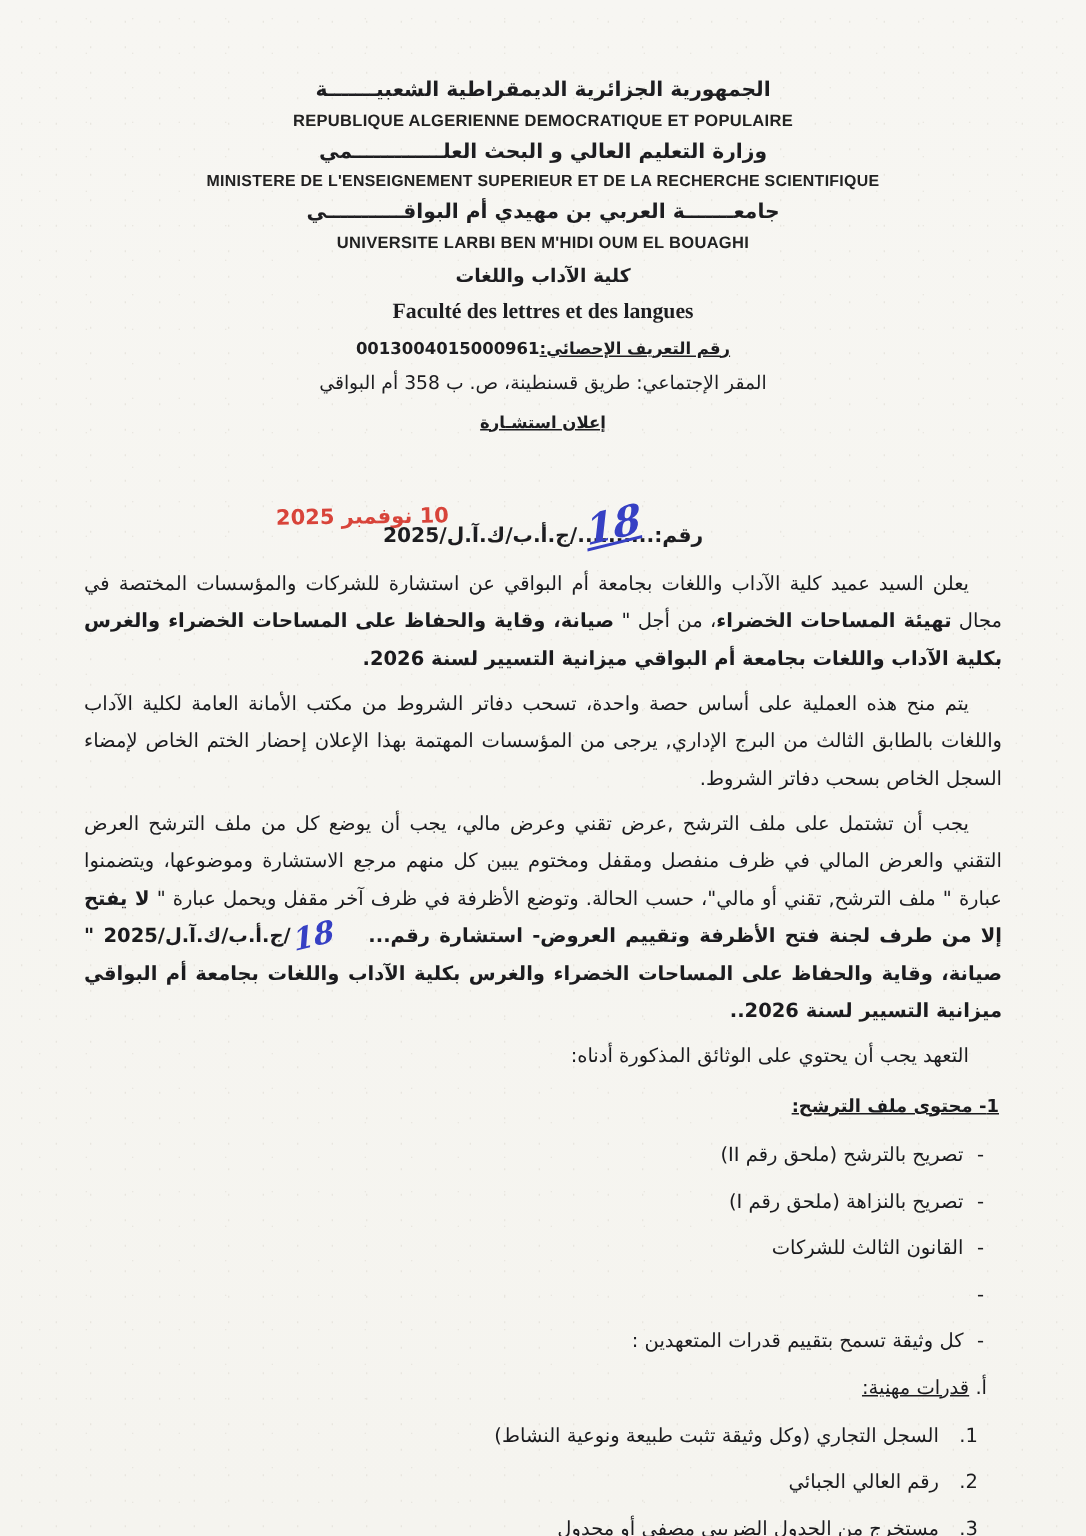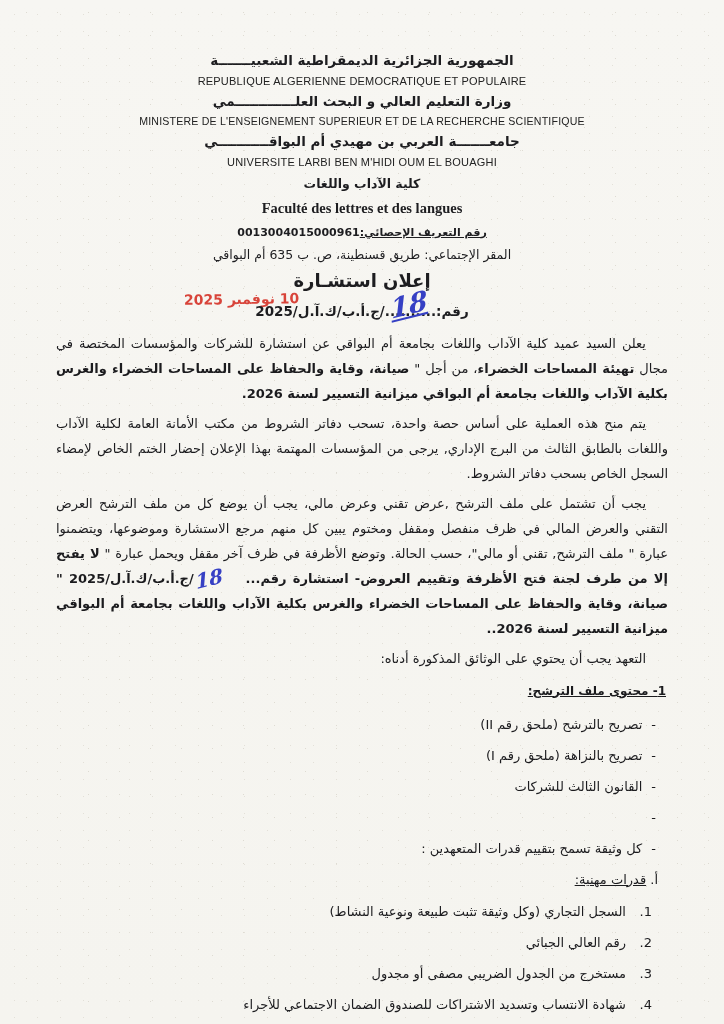--- a/index.html
+++ b/index.html
@@ -15,31 +15,31 @@
     background-size: 23px 17px, 31px 23px, 100% 100%;
     background-position: 3px 40px, 11px 47px, 0 0;
     color:#1d1d20;
     font-family:"DejaVu Sans", sans-serif;
     padding:54px 56px 0 56px;
     overflow:hidden;
   }
   
   .doc-header { text-align:center; }
   .h-ar   { font-size:13.5px; font-weight:bold; line-height:1.0; margin-bottom:7px; direction:rtl; }
-  .h-fr   { font-family:"Liberation Sans", sans-serif; font-weight:normal; font-size:11px; letter-spacing:0.2px; margin-bottom:8px; color:#222; }
+  .h-fr   { font-family:"Liberation Sans", sans-serif; font-weight:bold; font-size:11px; letter-spacing:0.2px; margin-bottom:8px; color:#222; }
   .h-fr.small { font-size:10.6px; }
   .h-fac-ar { font-size:12.5px; font-weight:bold; margin-bottom:9px; direction:rtl; }
   .h-fac-fr { font-family:"Liberation Serif", serif; font-weight:bold; font-size:14.5px; margin-bottom:9px; }
   .stat-line { direction:rtl; font-size:11px; font-weight:bold; margin-bottom:8px; }
   .stat-line .u { text-decoration:underline; }
   .hq-line { direction:rtl; font-size:12.5px; margin-bottom:8px; }
   
   .title-row { text-align:center; }
-  .doc-title { display:inline-block; direction:rtl; font-size:18px; font-weight:bold; letter-spacing:0.5px; }
-  .ref-row { position:relative; height:40px; }
+  .doc-title { display:inline-block; direction:rtl; font-size:11px; font-weight:bold; text-decoration:underline; letter-spacing:0.5px; }
+  .ref-row { position:relative; height:40px;margin-top:48px; }
   .stamp {
     position:absolute; left:128px; top:0px;
     color:#d6352b; font-weight:bold; font-size:14px;
     direction:rtl; letter-spacing:2px;
     transform:rotate(-0.8deg);
     opacity:0.92;
   }
   .ref-line {
     position:absolute; left:50%; transform:translateX(-50%);
     top:12px; direction:rtl; font-size:13.5px; font-weight:bold; white-space:nowrap;
@@ -84,21 +84,21 @@
     <div class="h-fr">REPUBLIQUE ALGERIENNE DEMOCRATIQUE ET POPULAIRE</div>
     <div class="h-ar">وزارة التعليم العالي و البحث العلـــــــــــــمي</div>
     <div class="h-fr small">MINISTERE DE L'ENSEIGNEMENT SUPERIEUR ET DE LA RECHERCHE SCIENTIFIQUE</div>
     <div class="h-ar">جامعـــــــة العربي بن مهيدي أم البواقـــــــــــي</div>
     <div class="h-fr">UNIVERSITE LARBI BEN M'HIDI OUM EL BOUAGHI</div>
     <div class="h-fac-ar">كلية الآداب واللغات</div>
     <div class="h-fac-fr">Faculté  des lettres et des langues</div>
     <div class="stat-line">
       <span class="u">رقم التعريف الإحصائي:</span><span>0013004015000961</span>
     </div>
-    <div class="hq-line">المقر الإجتماعي: طريق قسنطينة، ص. ب 635 أم البواقي</div>
+    <div class="hq-line">المقر الإجتماعي: طريق قسنطينة، ص. ب 358 أم البواقي</div>
   </header>
 
   <div class="title-row">
     <h1 class="doc-title">إعلان استشـارة</h1>
   </div>
 
   <div class="ref-row">
     <span class="stamp">10 نوفمبر 2025</span>
     <div class="ref-line">
       <span>رقم:</span><span class="dots-wrap"><span>..........</span><span class="hand hand-ref">18</span></span><span>/ج.أ.ب/ك.آ.ل/2025</span>

